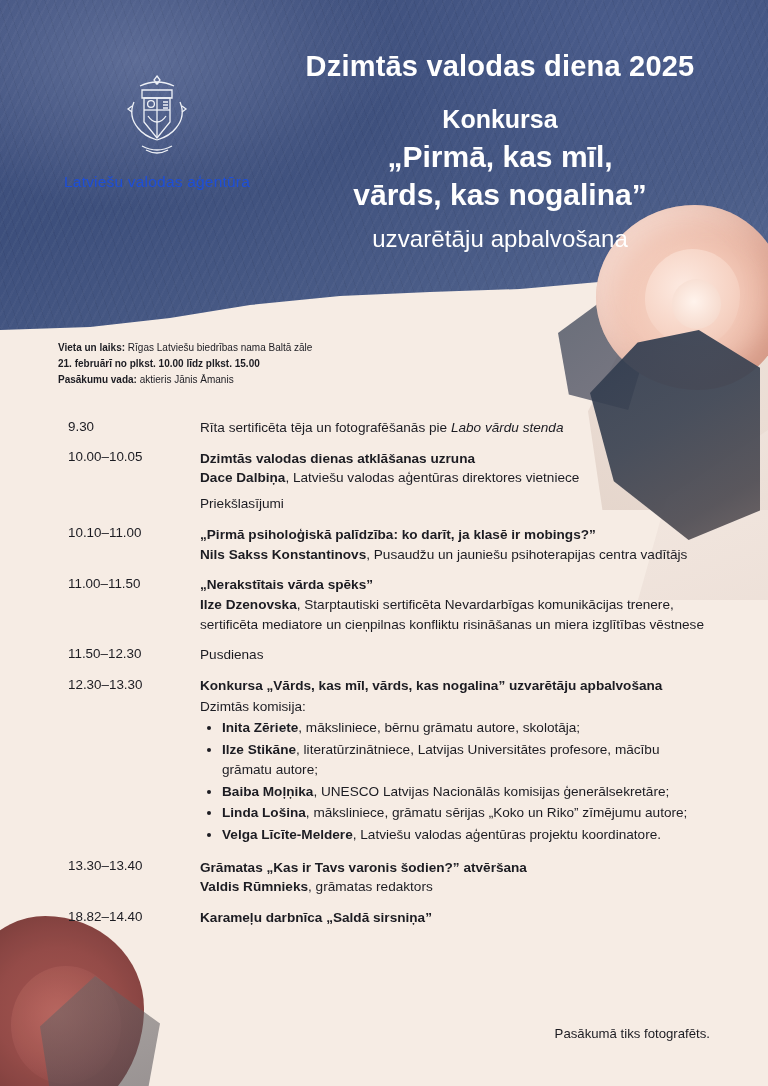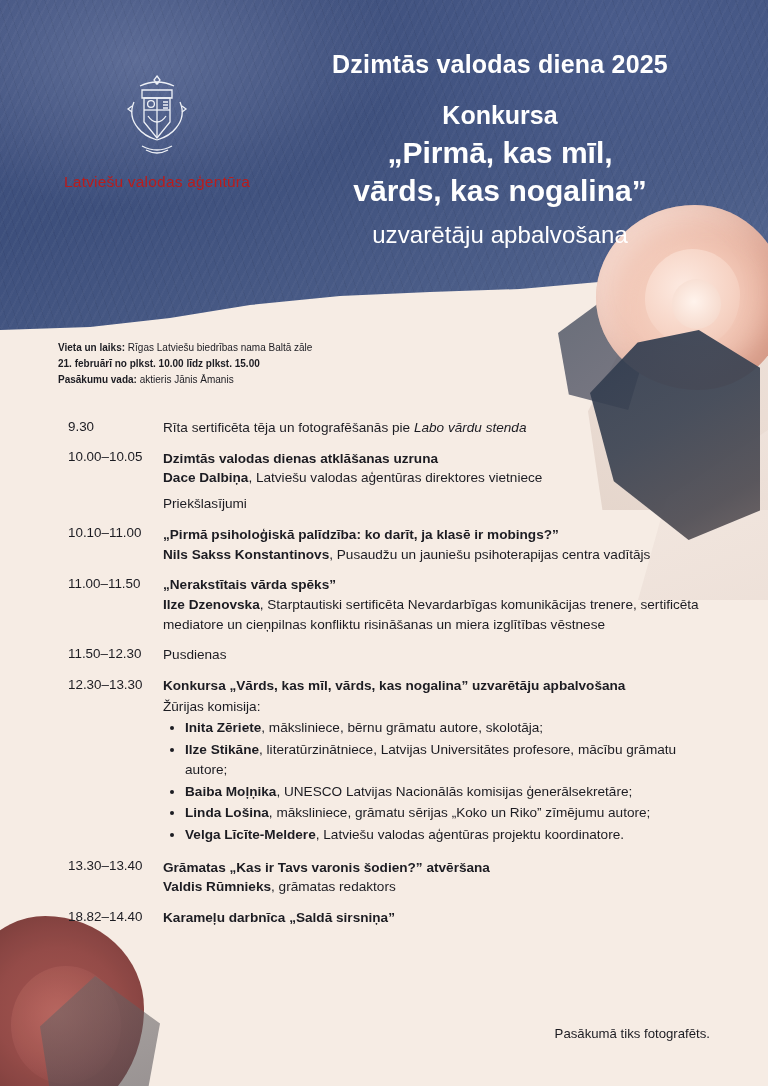--- a/index.html
+++ b/index.html
@@ -166,33 +166,33 @@
   .crest {
     width: 74px;
     height: 92px;
     margin: 0 auto 8px auto;
     display: block;
   }
   .logo-text {
     font-size: 15.5px;
     line-height: 1.35;
     letter-spacing: 0.2px;
-    color: #b91c1c;
+    color: #1d4ed8;
   }
 
   .header-text {
     position: absolute;
     left: 250px;
     top: 50px;
     width: 500px;
     text-align: center;
     color: #ffffff;
   }
   .event-year {
-    font-size: 25px;
+    font-size: 29px;
     font-weight: bold;
     letter-spacing: 0.2px;
     margin-bottom: 22px;
   }
   .contest-word {
     font-size: 25px;
     font-weight: bold;
     margin-bottom: 4px;
   }
   .contest-title {
@@ -224,20 +224,21 @@
     position: absolute;
     left: 68px;
     top: 418px;
     width: 640px;
     font-size: 13.6px;
     color: #1c1c22;
   }
   .row {
     display: flex;
     margin-bottom: 11px;
+    gap: 37px;
   }
   .row.tight { margin-bottom: 6px; }
   .time {
     width: 95px;
     flex: 0 0 95px;
     font-size: 13.4px;
     color: #1c1c22;
     padding-top: 0.5px;
   }
   .desc {
@@ -364,21 +365,21 @@
 
     <div class="row">
       <div class="time">11.50–12.30</div>
       <div class="desc">Pusdienas</div>
     </div>
 
     <div class="row">
       <div class="time">12.30–13.30</div>
       <div class="desc">
         <b>Konkursa „Vārds, kas mīl, vārds, kas nogalina” uzvarētāju apbalvošana</b>
-        <div class="jury-label">Žūrijas komisija:</div>
+        <div class="jury-label">Dzimtās komisija:</div>
         <ul class="jury">
           <li>
             <b>Inita Zēriete</b><span>, māksliniece, bērnu grāmatu autore, skolotāja;</span>
           </li>
           <li>
             <b>Ilze Stikāne</b><span>, literatūrzinātniece, Latvijas Universitātes profesore, mācību grāmatu autore;</span>
           </li>
           <li>
             <b>Baiba Moļņika</b><span>, UNESCO Latvijas Nacionālās komisijas ģenerālsekretāre;</span>
           </li>

